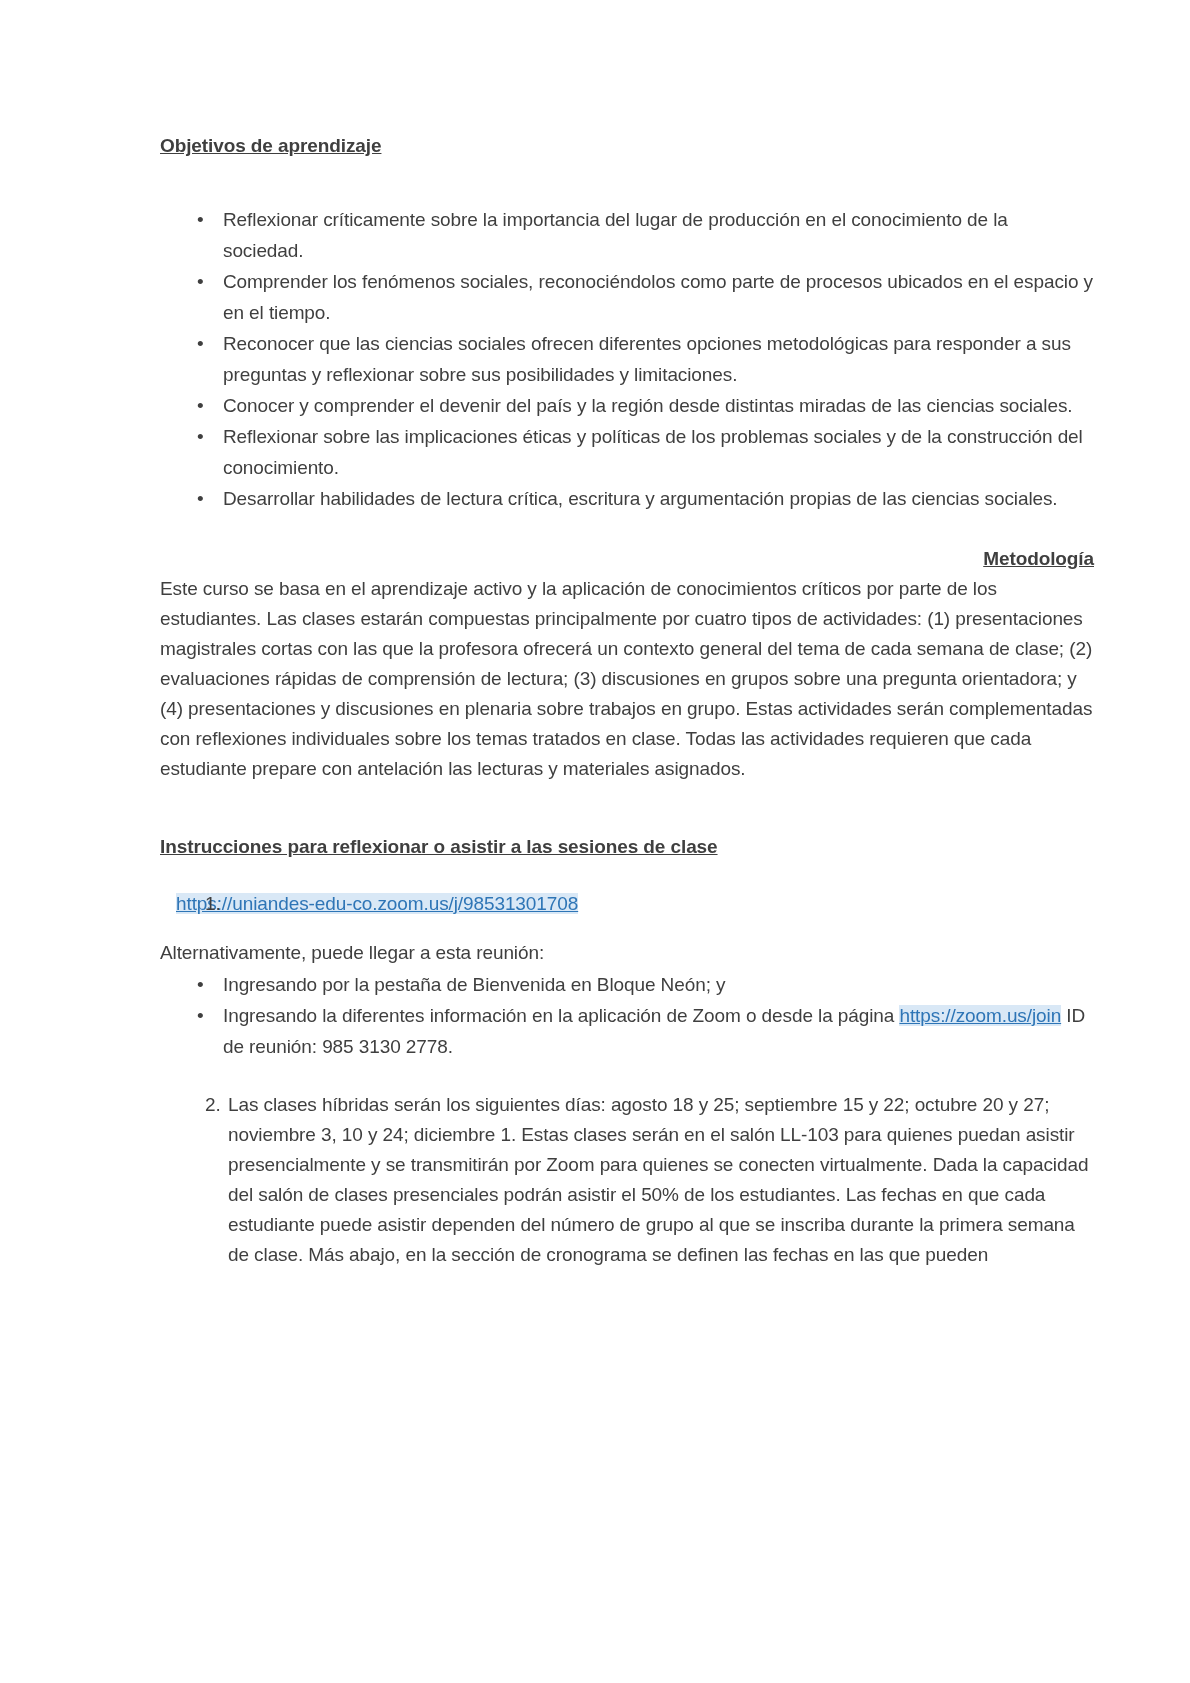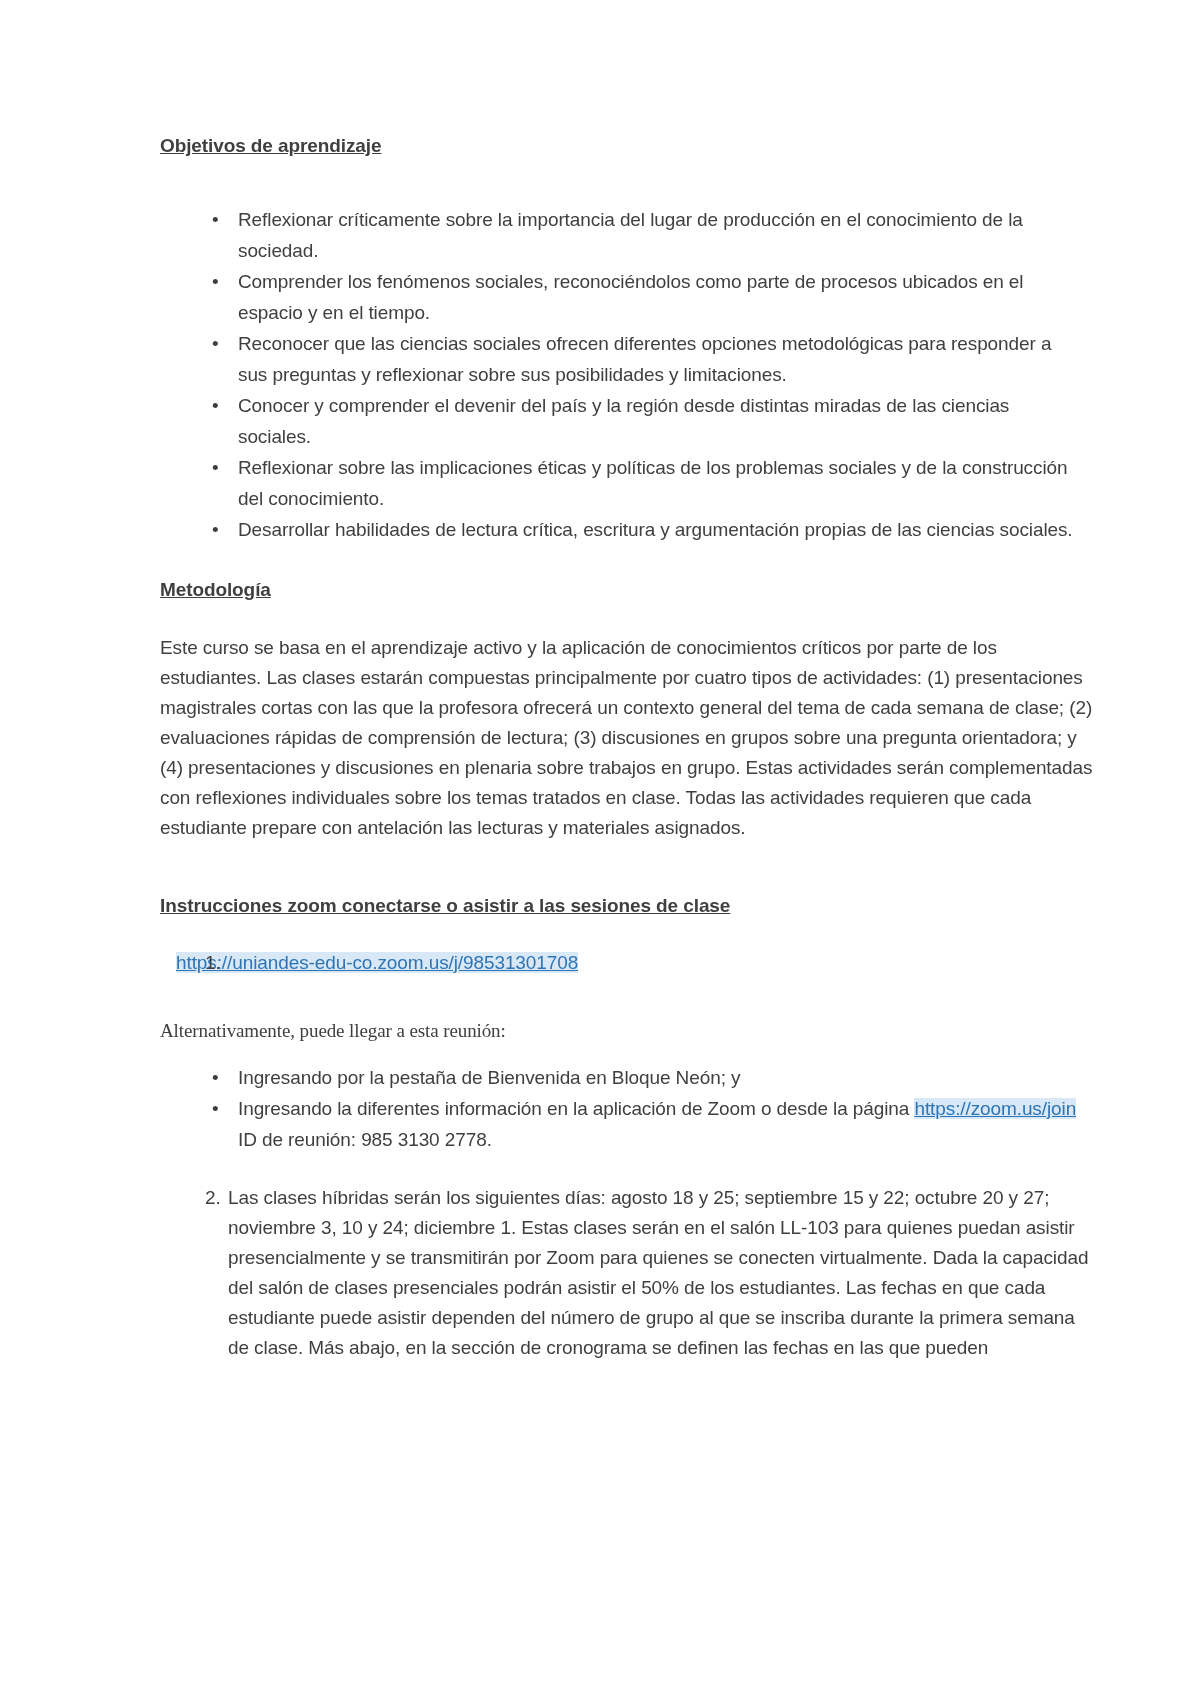--- a/index.html
+++ b/index.html
@@ -24,24 +24,24 @@
     overflow:hidden;
   }
   .heading{
     font-size:19px;
     font-weight:bold;
     text-decoration:underline;
     line-height:30px;
     margin:0;
   }
   #objetivos-heading{margin-bottom:43px;}
-  #metodologia-heading{margin-top:30px;margin-bottom:28px;}
+  #metodologia-heading{margin-top:30px;text-align:right;}
   #instrucciones-heading{margin-top:48px;margin-bottom:0;}
   ul.doc-list{
-    margin:16px;
+    margin:1px;
     padding:0 0 0 62px;
     line-height:31px;
     list-style:none;
   }
   ul.doc-list li{position:relative;}
   ul.doc-list li::before{
     content:"\2022";
     position:absolute;
     left:-26px;
     color:var(--text-color);
@@ -65,21 +65,21 @@
   .link-line{
     margin:16px;
     line-height:30px;
   }
   .hl-link{
     background:var(--link-highlight);
     color:var(--link-color);
     text-decoration:underline;
     cursor:pointer;
   }
-  #alt-intro{margin-top:38px;line-height:30px;font-family:Liberation Serif, serif;}
+  #alt-intro{margin-top:19px;line-height:30px;}
   #alt-list{line-height:31px;}
   .page-number{
     position:absolute;
     top:1581px;
     right:166px;
     font-size:16px;
     color:var(--page-number-color);
   }
 </style>
 </head>
@@ -107,21 +107,21 @@
     </li>
     <li>
       <span>Desarrollar habilidades de lectura crítica, escritura y argumentación propias de las ciencias sociales.</span>
     </li>
   </ul>
 
   <h2 class="heading" id="metodologia-heading">Metodología</h2>
 
   <p class="para">Este curso se basa en el aprendizaje activo y la aplicación de conocimientos críticos por parte de los estudiantes. Las clases estarán compuestas principalmente por cuatro tipos de actividades: (1) presentaciones magistrales cortas con las que la profesora ofrecerá un contexto general del tema de cada semana de clase; (2) evaluaciones rápidas de comprensión de lectura; (3) discusiones en grupos sobre una pregunta orientadora; y (4) presentaciones y discusiones en plenaria sobre trabajos en grupo. Estas actividades serán complementadas con reflexiones individuales sobre los temas tratados en clase. Todas las actividades requieren que cada estudiante prepare con antelación las lecturas y materiales asignados.</p>
 
-  <h2 class="heading" id="instrucciones-heading">Instrucciones zoom conectarse o asistir a las sesiones de clase</h2>
+  <h2 class="heading" id="instrucciones-heading">Instrucciones para reflexionar o asistir a las sesiones de clase</h2>
 
   <div class="num-item" id="num-item-1">
     <span class="num">1.</span>
   </div>
 
   <p class="link-line">
     <a class="hl-link">https://uniandes-edu-co.zoom.us/j/98531301708</a>
   </p>
 
   <p class="para" id="alt-intro">Alternativamente, puede llegar a esta reunión:</p>

